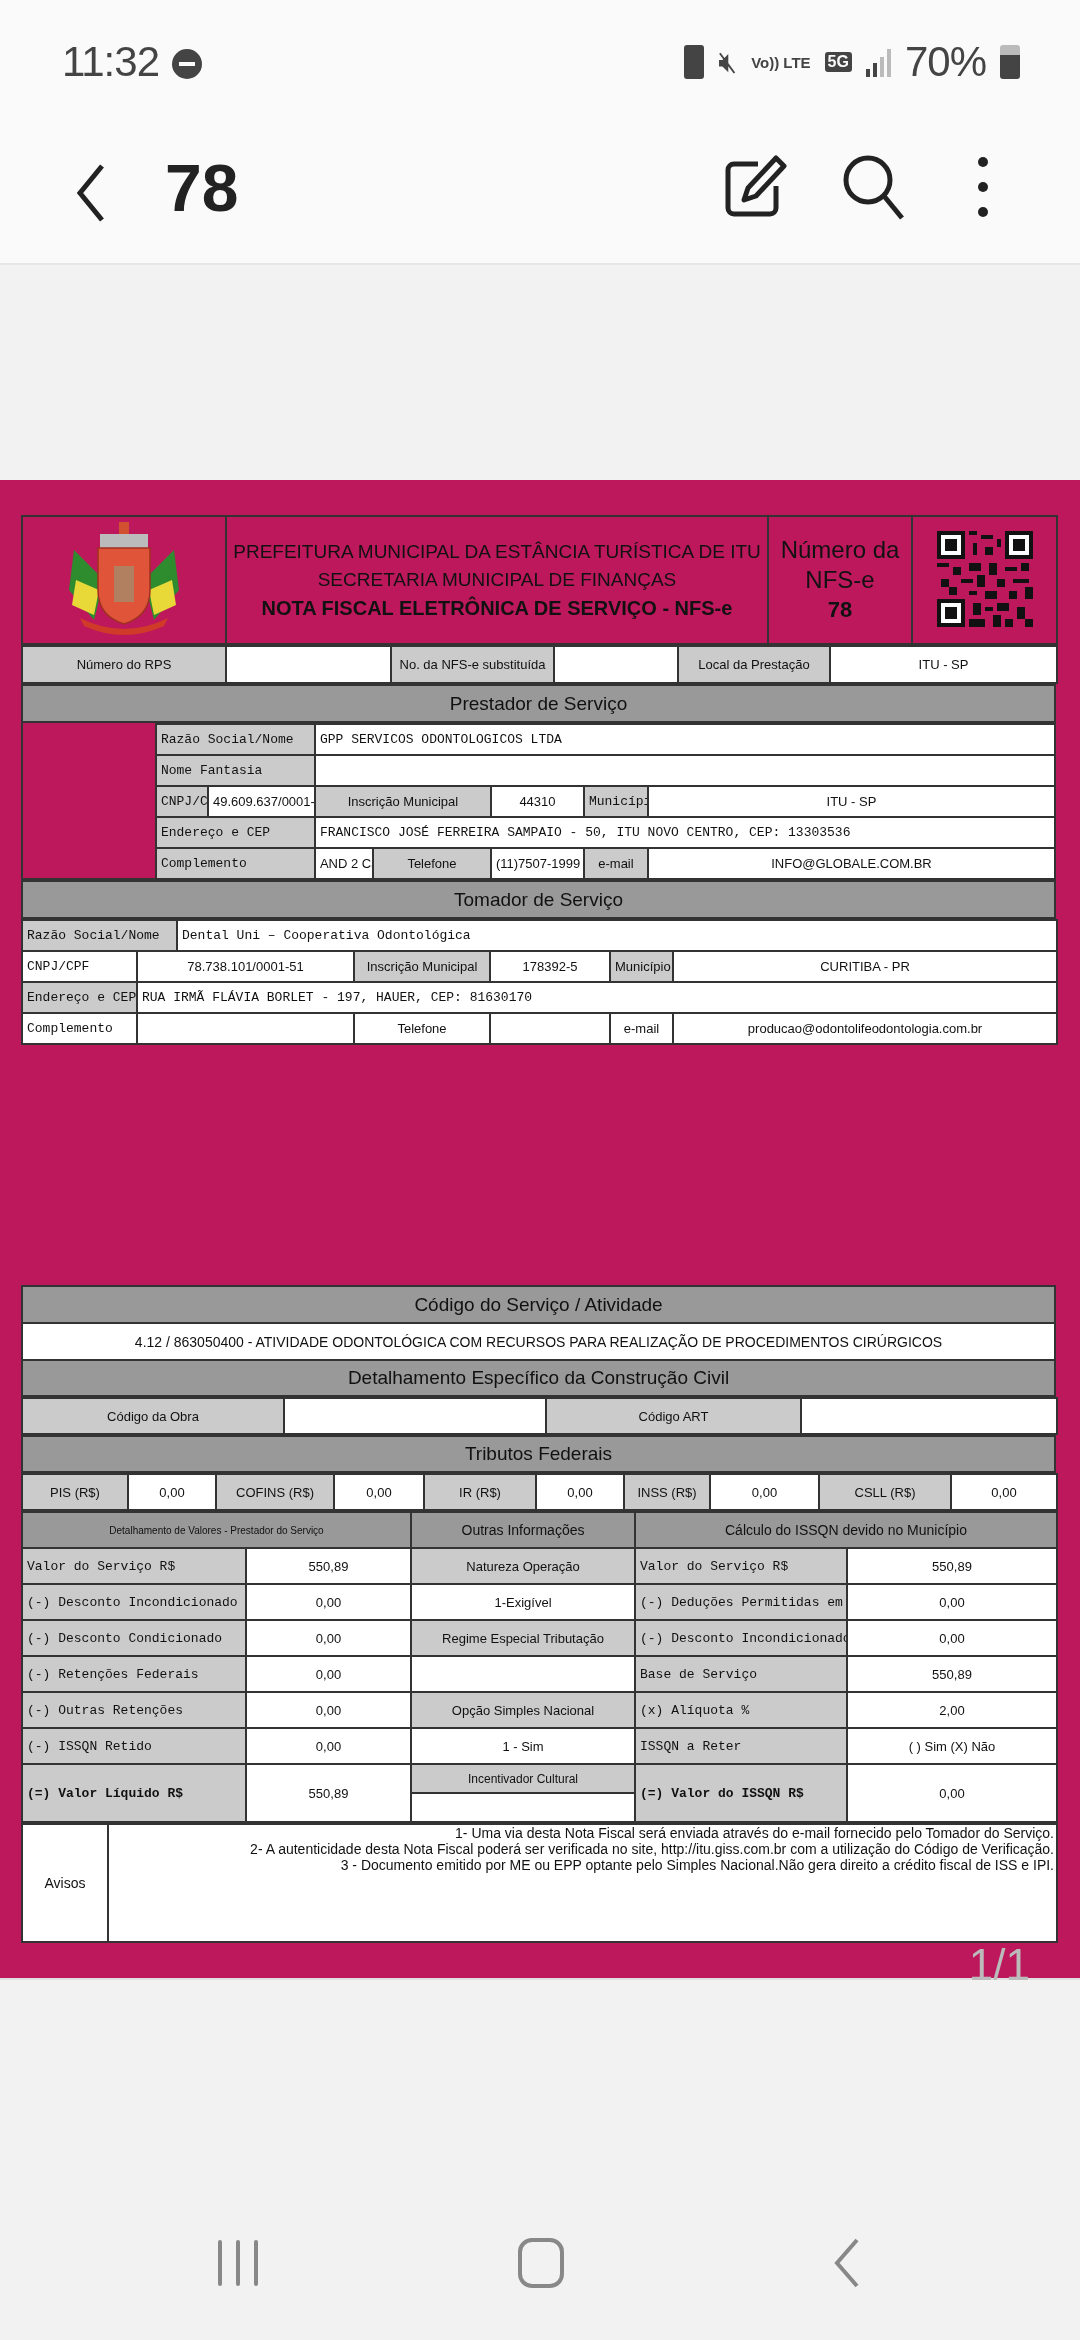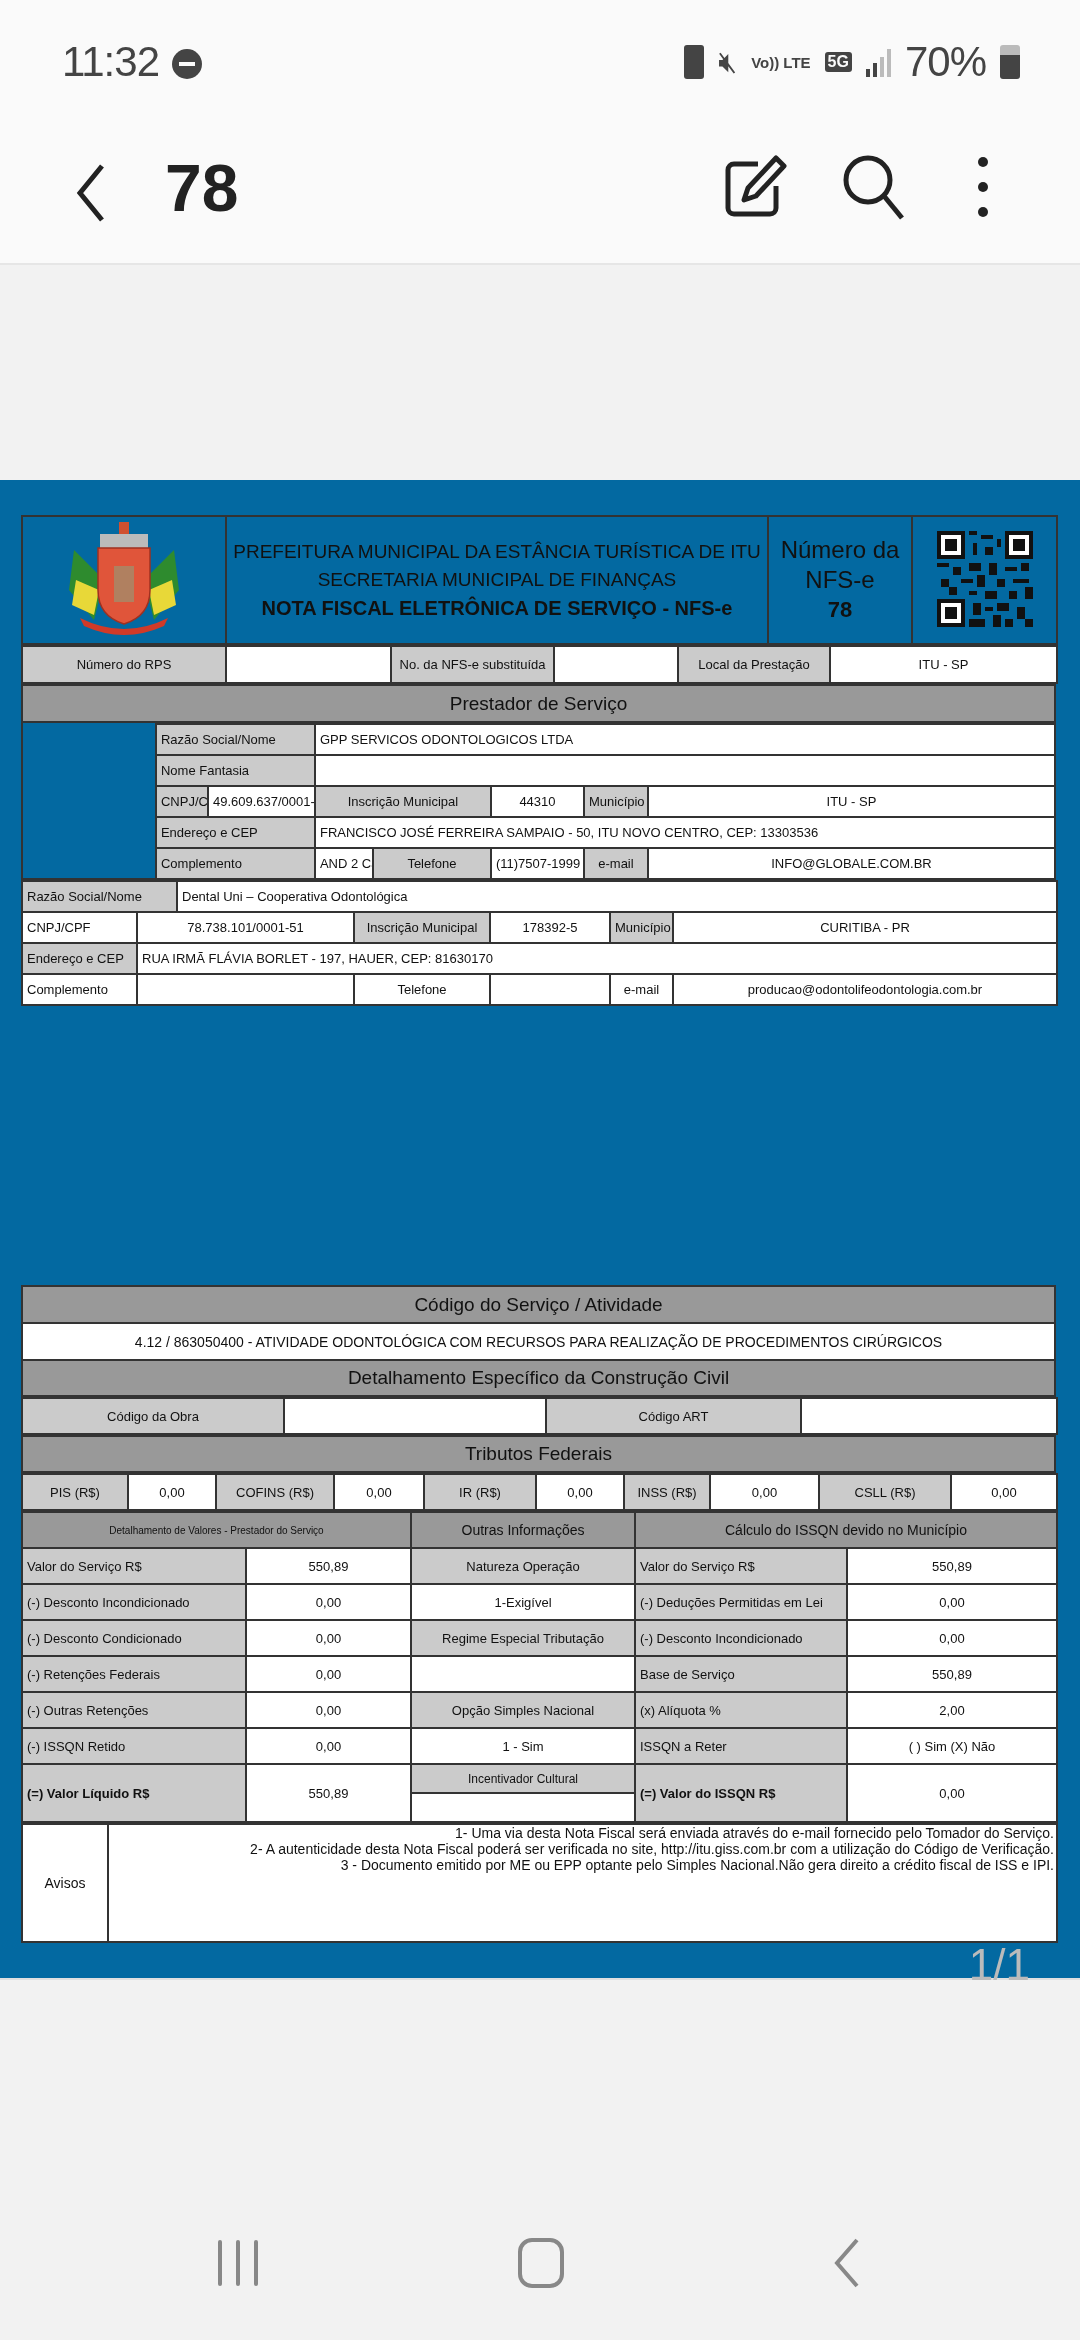--- a/index.html
+++ b/index.html
@@ -17,28 +17,28 @@
   .sb-signal span { width: 4px; background: #444; }
   .sb-pct { font-size: 42px; letter-spacing: -1px; }
   .sb-bat { width: 20px; height: 34px; background: linear-gradient(#bbb 0 30%, #444 30% 100%); border-radius: 3px; }
 
   .appbar { position: absolute; left: 0; top: 130px; width: 1080px; height: 135px; background: #fafafa; border-bottom: 2px solid #e6e6e6; }
   .ab-back { position: absolute; left: 70px; top: 28px; width: 50px; height: 70px; }
   .ab-title { position: absolute; left: 165px; top: 20px; font-size: 66px; font-weight: bold; color: #222; }
   .ab-icon { position: absolute; top: 22px; width: 70px; height: 70px; }
 
   .viewer { position: absolute; left: 0; top: 265px; width: 1080px; height: 1720px; background: #f2f2f2; }
-  .page { position: absolute; left: 0; top: 215px; width: 1080px; height: 1500px; background: #0369a1; border-bottom: 2px solid #e0e0e0; }
+  .page { position: absolute; left: 0; top: 215px; width: 1080px; height: 1500px; background: #be185d; border-bottom: 2px solid #e0e0e0; }
 
   table { border-collapse: collapse; table-layout: fixed; }
   td { border: 2px solid #333; font-size: 13px; text-align: center; vertical-align: middle; padding: 0 4px; overflow: hidden; white-space: nowrap; }
   .lbl { background: #cbcbcb; }
   .val { background: #fff; }
   .hdr { background: #999; font-size: 19px; text-align: center; }
-  .left { text-align: left; }
+  .left { text-align: left; font-family: Liberation Mono, monospace; }
   .bold { font-weight: bold; }
 
   .doc1 { position: absolute; left: 21px; top: 0; width: 1035px; }
   .doc2 { position: absolute; left: 21px; top: 805px; width: 1035px; }
 
   .header-tbl td { height: 128px; }
   .h-titles { font-size: 19px; line-height: 28px; white-space: normal; }
   .h-titles .b { font-weight: bold; font-size: 20px; }
   .h-num { font-size: 24px; line-height: 30px; white-space: normal; margin-top: 48px; }
   .h-num .n { font-weight: bold; font-size: 22px; }
@@ -251,20 +251,27 @@
             <td class="val">AND 2 CJ 204</td>
             <td class="lbl">Telefone</td>
             <td class="val">(11)7507-1999</td>
             <td class="lbl">e-mail</td>
             <td class="val">INFO@GLOBALE.COM.BR</td>
           </tr>
         </tbody>
           </table>
       </div>
 
+      <table style="width:1035px">
+        <tbody>
+            <tr>
+              <td class="hdr" style="height:37px">Tomador de Serviço</td>
+            </tr>
+      </tbody>
+        </table>
       <table class="r31" style="width:1035px">
         <colgroup>
             <col style="width:115px">
             <col style="width:40px">
             <col style="width:177px">
             <col style="width:136px">
             <col style="width:120px">
             <col style="width:63px">
             <col style="width:384px">
           </colgroup>

